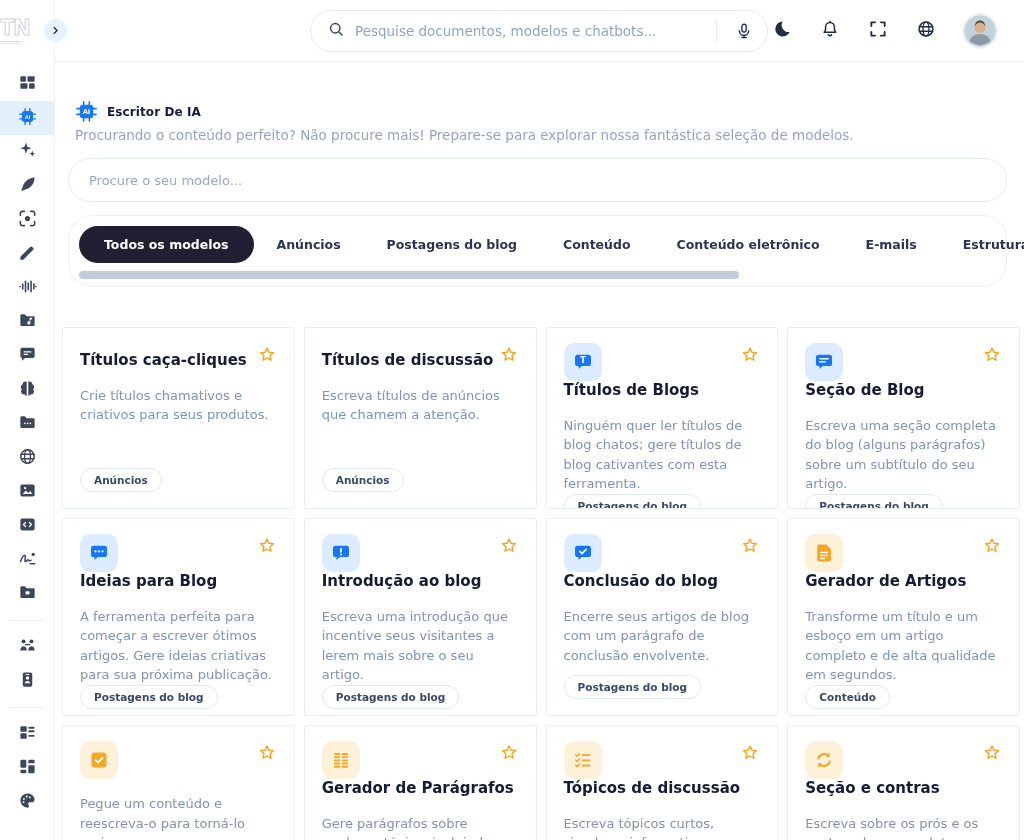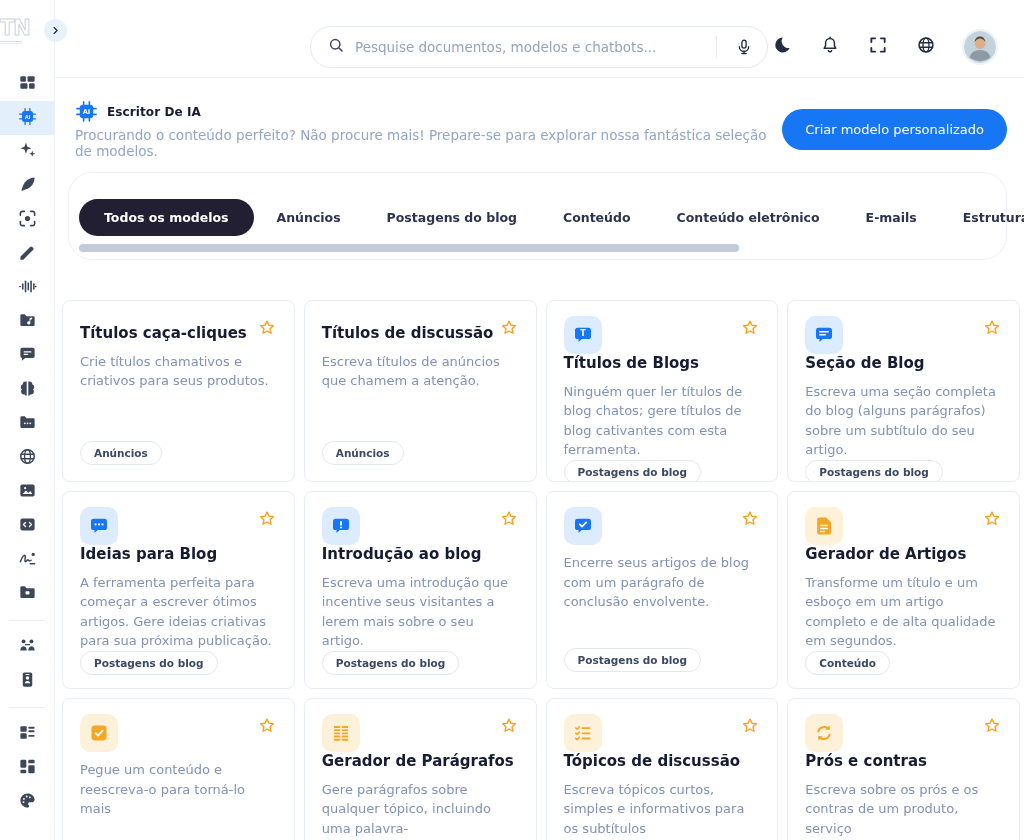--- a/index.html
+++ b/index.html
@@ -20,21 +20,21 @@
   .collapse-btn svg{width:11px;height:11px;stroke:#1e2a44;stroke-width:2.6;fill:none;
     stroke-linecap:round;stroke-linejoin:round}
   .side-items{display:flex;flex-direction:column;margin-top:5px}
   .side-item{height:34px;width:100%;display:grid;place-items:center;cursor:pointer;background:transparent;border:none}
   .side-item svg{width:19px;height:19px;color:var(--icon)}
   .side-item.active{background:var(--activebg)}
   .side-item.active svg{color:var(--accent)}
   .side-div{height:1px;background:#edf0f4;margin:9px 9px}
 
   
-  .topbar{position:absolute;left:55px;right:0;top:16px;height:62px;background:#fff;
+  .topbar{position:absolute;left:55px;right:0;top:0;height:62px;background:#fff;
     border-bottom:1px solid #eef1f6;display:flex;align-items:center;z-index:4}
   .searchbar{margin-left:255px;width:458px;height:42px;border:1px solid #e4e9f0;border-radius:21px;
     display:flex;align-items:center;padding:0 6px 0 16px;gap:10px;background:#fff}
   .searchbar .s-icon svg{width:18px;height:18px;stroke:#394561;stroke-width:2;fill:none;stroke-linecap:round}
   .searchbar input{flex:1;border:none;outline:none;font-size:13.5px;color:#5b6b85;background:transparent;
     font-family:inherit}
   .searchbar input::placeholder{color:#96a3ba}
   .sb-divider{width:1px;height:22px;background:#e7ebf1}
   .mic-btn{width:34px;height:34px;border:none;background:transparent;display:grid;place-items:center;cursor:pointer}
   .mic-btn svg{width:18px;height:18px;stroke:#232c43;stroke-width:1.8;fill:none;stroke-linecap:round}
@@ -52,43 +52,43 @@
   .page-head h1{font-size:12px;font-weight:800;color:var(--title);letter-spacing:.1px}
   .subtitle{margin-top:4px;font-size:13.5px;color:var(--subtitle)}
   .cta{background:var(--accent);color:#fff;border:none;border-radius:999px;padding:13px 23px;
     font-size:13px;font-weight:500;cursor:pointer;font-family:inherit;white-space:nowrap}
 
   .model-search{margin:15px 17px 0 13px}
   .model-search input{width:100%;height:44px;border:1px solid #e6eaf1;border-radius:22px;outline:none;
     padding:0 20px;font-size:13px;color:#5b6b85;font-family:inherit}
   .model-search input::placeholder{color:#9aa7bd}
 
-  .tabs-box{margin:13px 17px 0 13px;border:1px solid #ecf0f5;border-radius:24px;padding:26px 10px 7px}
+  .tabs-box{margin:13px 17px 0 13px;border:1px solid #ecf0f5;border-radius:24px;padding:10px 10px 7px}
   .tabs{display:flex;align-items:center}
   .tab{border:none;background:transparent;font-family:inherit;font-size:12.5px;font-weight:700;
     color:#2c3450;padding:10px 23px;cursor:pointer;white-space:nowrap}
   .tab.active{background:var(--dark);color:#fff;border-radius:999px;padding:11px 25px}
   .tabs-scrollbar{margin-top:8px;height:8px;position:relative}
   .tabs-thumb{width:72%;height:8px;background:var(--scroll);border-radius:4px;cursor:pointer}
 
   .cards{margin:40px 4px 0 7px;display:grid;grid-template-columns:repeat(4,1fr);
     grid-template-rows:182px 198px 260px;gap:9px}
-  .card{background:#fff;border:1px solid #e9edf4;border-radius:8px;padding:15px 17px 16px;
+  .card{background:#fff;border:1px solid #e9edf4;border-radius:2px;padding:15px 17px 16px;
     display:flex;flex-direction:column;overflow:hidden;cursor:pointer}
   .card-head{display:flex;justify-content:space-between;align-items:flex-start}
   .icon-badge{width:38px;height:38px;border-radius:10px;display:grid;place-items:center}
   .icon-badge svg{width:20px;height:20px}
   .icon-badge.blue{background:var(--bluebg)}.icon-badge.blue svg{color:var(--accent)}
   .icon-badge.orange{background:var(--orangebg)}.icon-badge.orange svg{color:var(--orange)}
   .star-btn{border:none;background:transparent;cursor:pointer;padding:0;margin-top:2px}
   .star-btn svg{width:20px;height:20px;fill:none;stroke:var(--star);stroke-width:1.7;stroke-linejoin:round}
   .card h3{font-size:15px;font-weight:700;color:var(--title);line-height:1.3}
   .card-head h3{margin-top:8px}
   .card > h3{}
-  .card p{margin-top:8px;font-size:13px;line-height:1.5;color:#8292b4}
+  .card p{margin-top:15px;font-size:13px;line-height:1.5;color:#8292b4}
   .tag{margin-top:auto;align-self:flex-start;border:1px solid #e2e8f0;border-radius:999px;
     padding:5px 13px;font-size:10.5px;font-weight:600;color:#3c4963;white-space:nowrap}
 </style>
 </head>
 <body>
 
 <div class="app">
 
   <aside class="sidebar">
     <div class="logo">
@@ -336,23 +336,25 @@
             <svg viewBox="0 0 24 24" fill="currentColor">
                 <path d="M9 2v3M15 2v3M9 19v3M15 19v3M2 9h3M2 15h3M19 9h3M19 15h3" stroke="currentColor" stroke-width="1.7" fill="none" stroke-linecap="round"></path>
                 <rect x="5" y="5" width="14" height="14" rx="3.2"></rect>
                 <text x="12" y="14.6" text-anchor="middle" font-size="7" font-weight="bold" fill="#fff">AI</text>
               </svg>
           </span>
           <h1>Escritor De IA</h1>
         </div>
         <p class="subtitle">Procurando o conteúdo perfeito? Não procure mais! Prepare-se para explorar nossa fantástica seleção de modelos.</p>
       </div>
-      <button class="cta">Criar modelo personalizado</button>
     </section>
 
+    <div class="model-search">
+      <input type="text" placeholder="Procure o seu modelo..." style="">
+    </div>
 
     <div class="tabs-box">
       <div class="tabs" id="tabs">
           <button class="tab active">Todos os modelos</button>
           <button class="tab">Anúncios</button>
           <button class="tab">Postagens do blog</button>
           <button class="tab">Conteúdo</button>
           <button class="tab">Conteúdo eletrônico</button>
           <button class="tab">E-mails</button>
           <button class="tab">Estruturas</button>
@@ -471,20 +473,21 @@
                   <rect x="2" y="2.8" width="16" height="11.2" rx="2.6"></rect>
                   <path d="M5.5 13.5V17l3.8-3.5z"></path>
                 </g>
                 <path d="M6.8 8.4l2.2 2.2 4.2-4.2" stroke="#fff" stroke-width="1.7" fill="none" stroke-linecap="round" stroke-linejoin="round"></path>
               </svg>
             </div>
             <button class="star-btn"><svg viewBox="0 0 24 24">
                 <path d="M12 3.8l2.3 4.9 5.4.6-4 3.7 1.1 5.3-4.8-2.7-4.8 2.7 1.1-5.3-4-3.7 5.4-.6z"></path>
               </svg></button>
           </div>
+          <h3>Conclusão do blog</h3>
           <p>Encerre seus artigos de blog com um parágrafo de conclusão envolvente.</p>
           <span class="tag">Postagens do blog</span>
         </div>
         <div class="card">
           <div class="card-head">
             <div class="icon-badge orange">
               <svg viewBox="0 0 20 20">
                 <path d="M5 1.5h7.2L17 6.3v10.4a1.8 1.8 0 0 1-1.8 1.8H5a1.8 1.8 0 0 1-1.8-1.8V3.3A1.8 1.8 0 0 1 5 1.5z" fill="currentColor"></path>
                 <rect x="6" y="8.8" width="8" height="1.4" rx=".7" fill="#fff"></rect>
                 <rect x="6" y="11.8" width="8" height="1.4" rx=".7" fill="#fff"></rect>
@@ -564,18 +567,18 @@
                 <path d="M4.3 8.6a6.1 6.1 0 0 1 10.3-2.8" fill="none" stroke="currentColor" stroke-linecap="round" stroke-linejoin="round" stroke-width="2"></path>
                 <path d="M15.7 2.3v4.4h-4.4z" fill="currentColor"></path>
                 <path d="M15.7 11.4a6.1 6.1 0 0 1-10.3 2.8" fill="none" stroke="currentColor" stroke-linecap="round" stroke-linejoin="round" stroke-width="2"></path>
                 <path d="M4.3 17.7v-4.4h4.4z" fill="currentColor"></path>
               </svg>
             </div>
             <button class="star-btn"><svg viewBox="0 0 24 24">
                 <path d="M12 3.8l2.3 4.9 5.4.6-4 3.7 1.1 5.3-4.8-2.7-4.8 2.7 1.1-5.3-4-3.7 5.4-.6z"></path>
               </svg></button>
           </div>
-          <h3>Prós e contras</h3>
+          <h3>Seção e contras</h3>
           <p>Escreva sobre os prós e os contras de um produto, serviço</p>
         </div>
       </div>
   </main>
 </div>
 
 </body></html>

